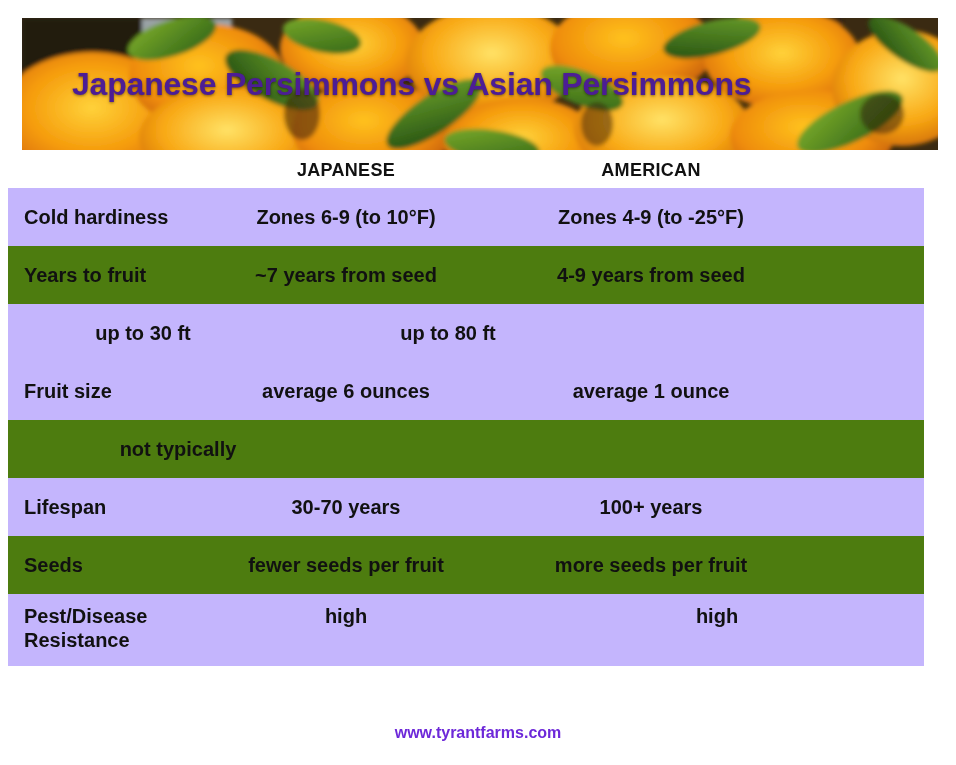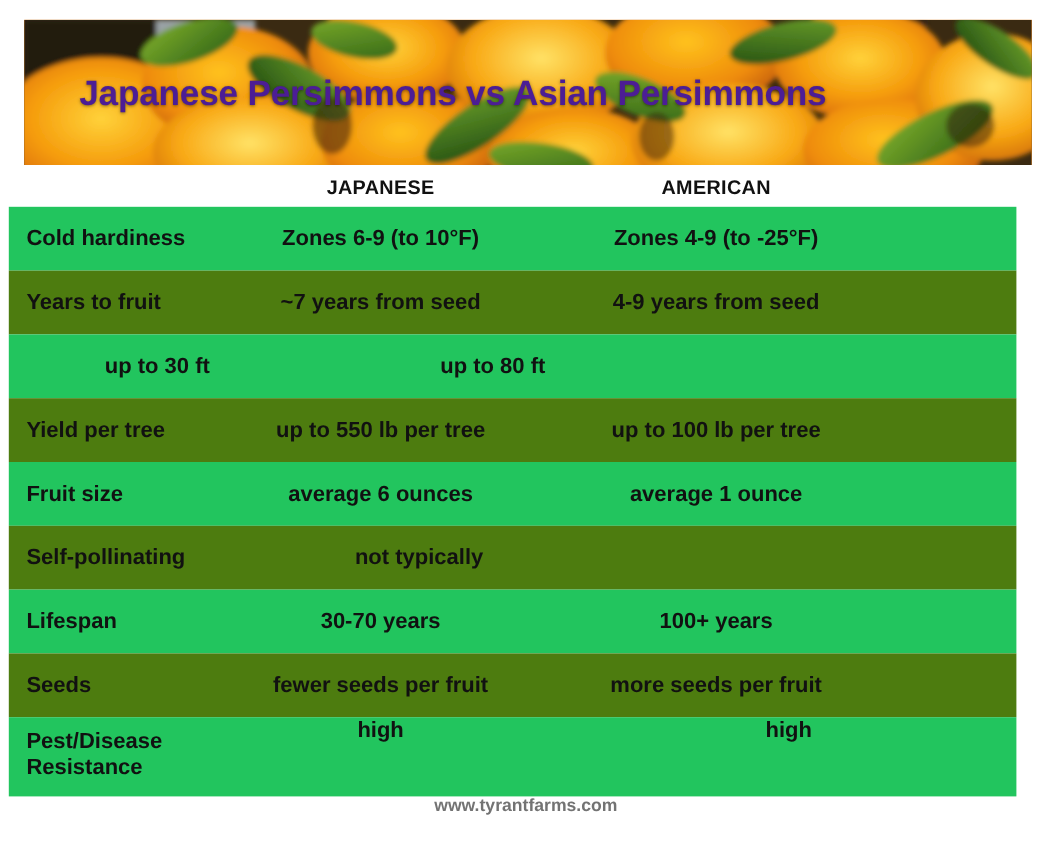--- a/index.html
+++ b/index.html
@@ -83,21 +83,21 @@
     background: #ffffff;
   }
   .row.body {
     height: 58px;
   }
   .row.body.tall {
     height: 72px;
     align-items: flex-start;
   }
   .row.zebra {
-    background: #22c55e;
+    background: #c4b5fd;
   }
   .row.plain {
     background: #4d7c0f;
   }
 
   .cell-label {
     width: 203px;
     flex: 0 0 203px;
     padding-left: 16px;
     box-sizing: border-box;
@@ -123,20 +123,21 @@
     width: 340px;
     flex: 0 0 340px;
     text-align: center;
     font-size: 20px;
     font-weight: bold;
     color: #111111;
     line-height: 24px;
   }
   .row.body.tall .cell-japanese,
   .row.body.tall .cell-american {
+    padding-top: 10px;
   }
 
   .row.head .cell-japanese,
   .row.head .cell-american {
     font-size: 18px;
     font-weight: bold;
     letter-spacing: 0.3px;
   }
 
   
@@ -145,21 +146,21 @@
 
   
   .footer {
     position: absolute;
     left: 0;
     top: 724px;
     width: 956px;
     text-align: center;
     font-size: 16px;
     font-weight: bold;
-    color: #737373;
+    color: #6d28d9;
   }
 </style>
 </head>
 <body>
 
 <div class="infographic">
 
   <div class="banner">
     <svg class="banner-photo" viewBox="0 0 916 132" preserveAspectRatio="none" xmlns="http://www.w3.org/2000/svg">
       <defs>
@@ -247,34 +248,28 @@
       <div class="cell-label">Years to fruit</div>
       <div class="cell-japanese">~7 years from seed</div>
       <div class="cell-american">4-9 years from seed</div>
     </div>
 
     <div class="row body zebra">
       <div class="cell-japanese">up to 30 ft</div>
       <div class="cell-american">up to 80 ft</div>
     </div>
 
-    <div class="row body plain">
-      <div class="cell-label">Yield per tree</div>
-      <div class="cell-japanese">up to 550 lb per tree</div>
-      <div class="cell-american">up to 100 lb per tree</div>
-    </div>
 
     <div class="row body zebra">
       <div class="cell-label">Fruit size</div>
       <div class="cell-japanese">average 6 ounces</div>
       <div class="cell-american">average 1 ounce</div>
     </div>
 
     <div class="row body plain">
-      <div class="cell-label">Self-pollinating</div>
       <div class="cell-american nudge-left-am">not typically</div>
     </div>
 
     <div class="row body zebra">
       <div class="cell-label">Lifespan</div>
       <div class="cell-japanese">30-70 years</div>
       <div class="cell-american">100+ years</div>
     </div>
 
     <div class="row body plain">

